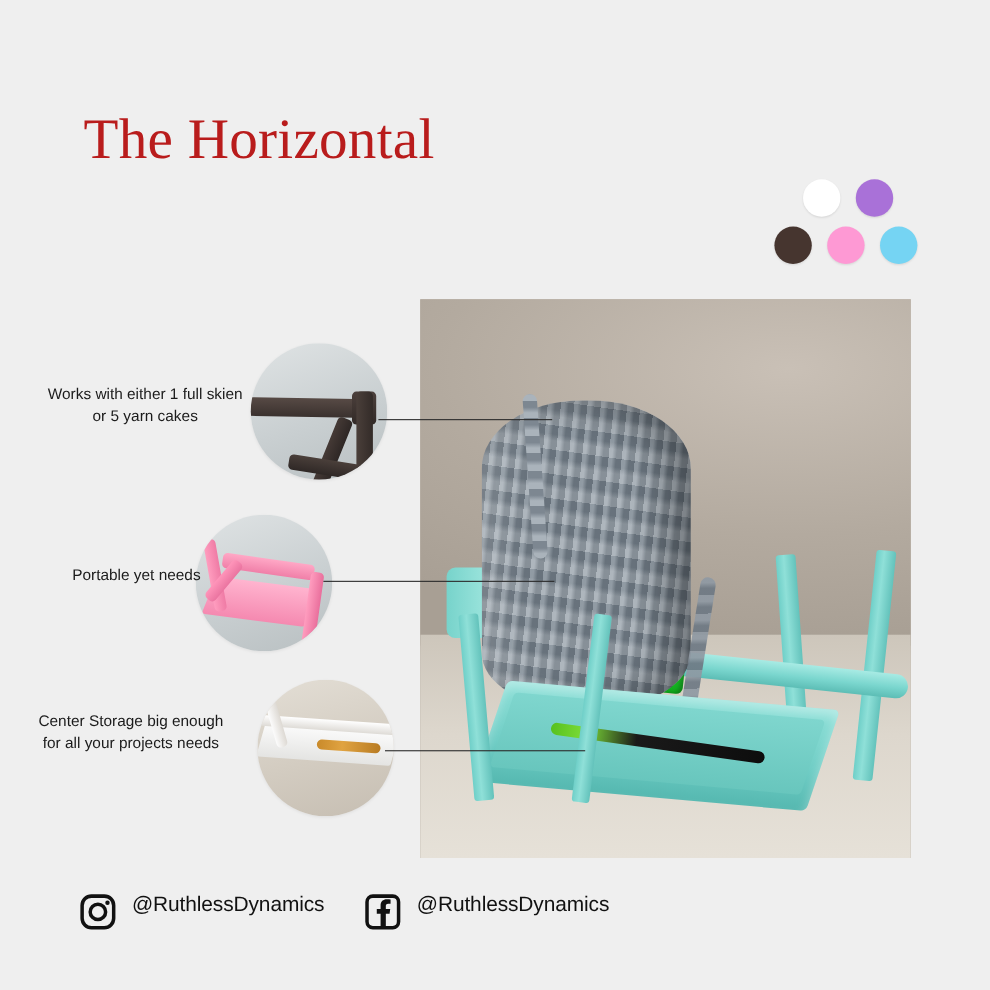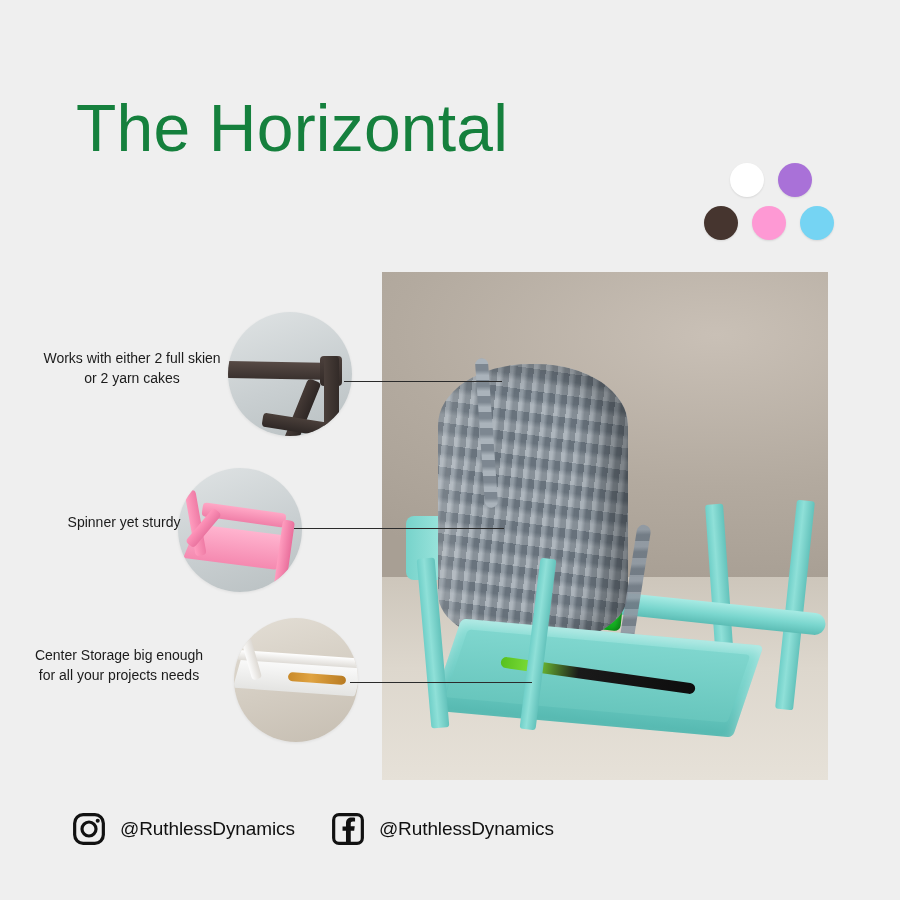--- a/index.html
+++ b/index.html
@@ -22,24 +22,24 @@
   }
 
   
   .title-block {
     position: absolute;
     left: 76px;
     top: 92px;
     width: 620px;
   }
   .title-line {
-    font-family: Liberation Sans, sans-serif;
-    font-size: 66px;
+    font-family: Liberation Serif, serif;
+    font-size: 52px;
     line-height: 72px;
-    color: #15803d;
+    color: #b91c1c;
     letter-spacing: 0.2px;
     white-space: nowrap;
   }
 
   
   .palette {
     position: absolute;
     left: 698px;
     top: 163px;
     width: 136px;
@@ -252,21 +252,21 @@
   .footer {
     position: absolute;
     left: 72px;
     top: 812px;
     display: flex;
     align-items: center;
     gap: 0px;
   }
   .social-group {
     display: flex;
-    align-items: center;
+    align-items: flex-start;
     gap: 14px;
   }
   .social-group + .social-group { margin-left: 36px; }
   .social-handle {
     font-size: 19px;
     color: #111111;
     font-family: "Liberation Sans", sans-serif;
     letter-spacing: -0.1px;
   }
   .social-icon { width: 34px; height: 34px; display: block; }
@@ -313,32 +313,32 @@
   </div>
 
   <div class="thumb thumb-1">
     <div class="th-bg-gray"></div>
     <div class="th-bar t1-rod"></div>
     <div class="th-bar t1-cap"></div>
     <div class="th-bar t1-postr"></div>
     <div class="th-bar t1-diag"></div>
     <div class="th-bar t1-base"></div>
   </div>
-  <div class="callout callout-1">Works with either 2 full skien or 2 yarn cakes</div>
+  <div class="callout callout-1">Works with either 1 full skien or 5 yarn cakes</div>
   <div class="leader leader-1"></div>
 
   <div class="thumb thumb-2">
     <div class="th-bg-gray"></div>
     <div class="th-bar t2-tray"></div>
     <div class="th-bar t2-rod"></div>
     <div class="th-bar t2-legl"></div>
     <div class="th-bar t2-legr"></div>
     <div class="th-bar t2-diag"></div>
   </div>
-  <div class="callout callout-2">Spinner yet sturdy</div>
+  <div class="callout callout-2">Portable yet needs</div>
   <div class="leader leader-2"></div>
 
   <div class="thumb thumb-3">
     <div class="th-bg-beige"></div>
     <div class="th-bar t3-traywhite"></div>
     <div class="th-bar t3-rail"></div>
     <div class="th-bar t3-legl"></div>
     <div class="th-bar t3-hook"></div>
   </div>
   <div class="callout callout-3">Center Storage big enough for all your projects needs</div>

